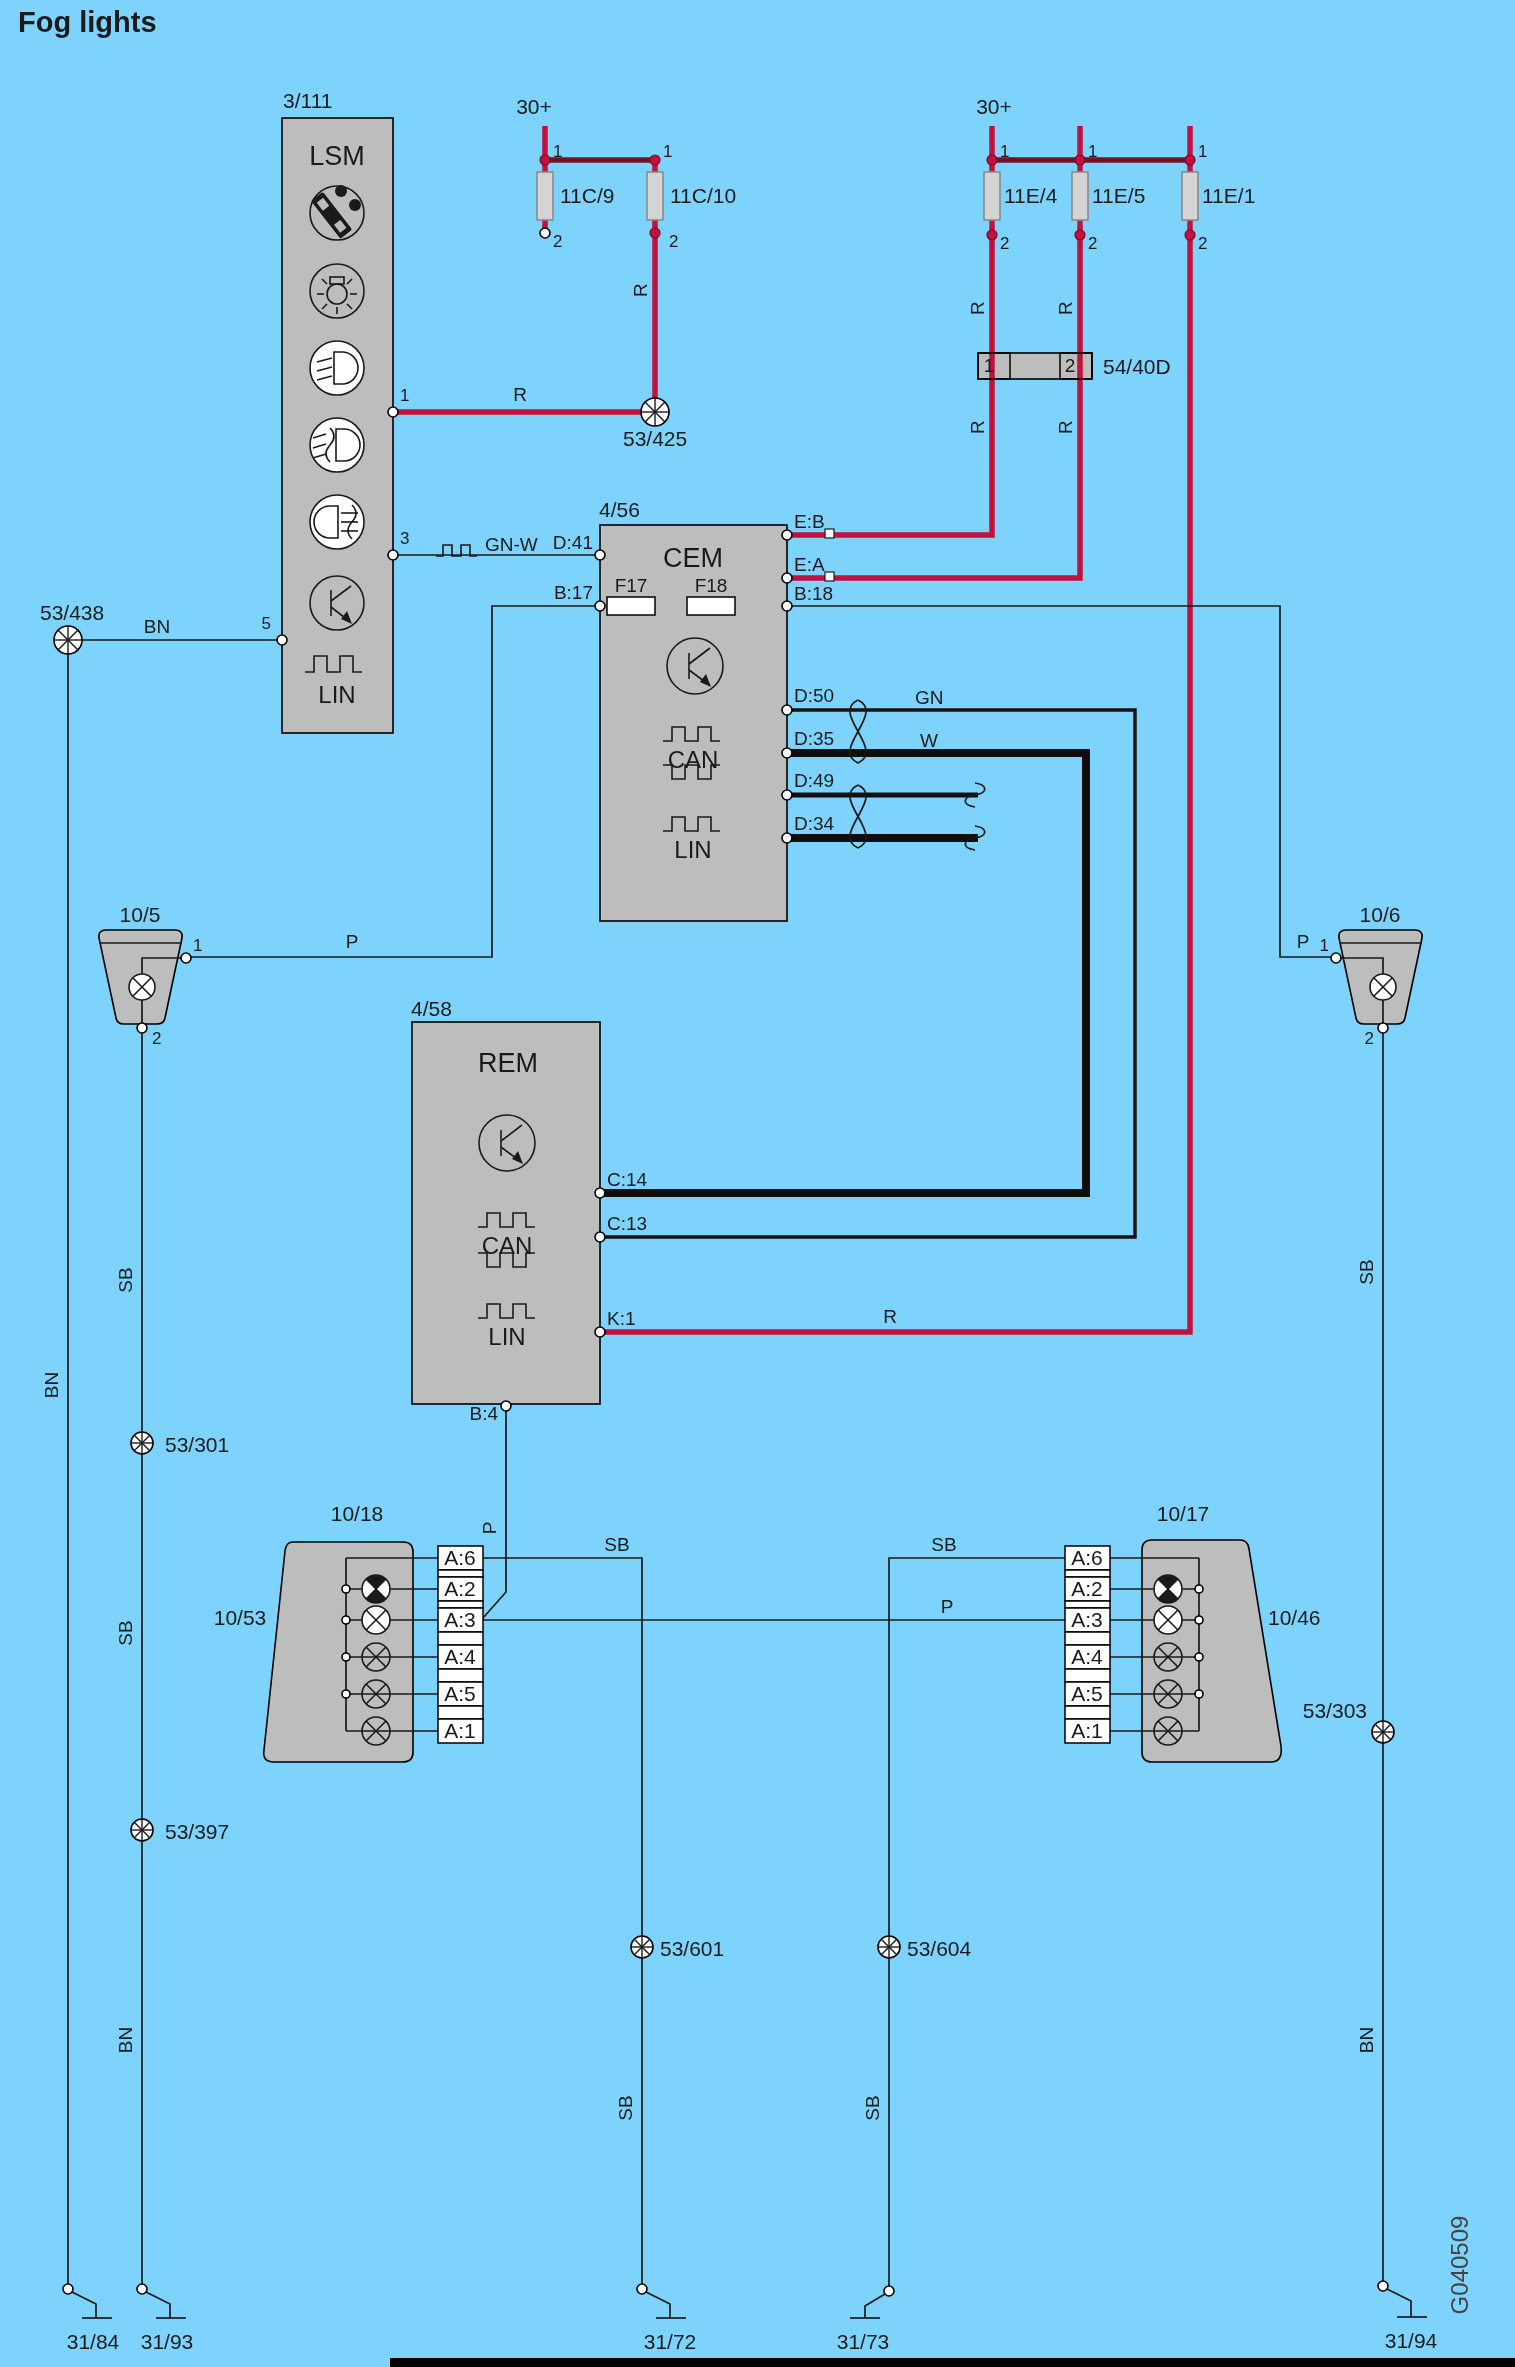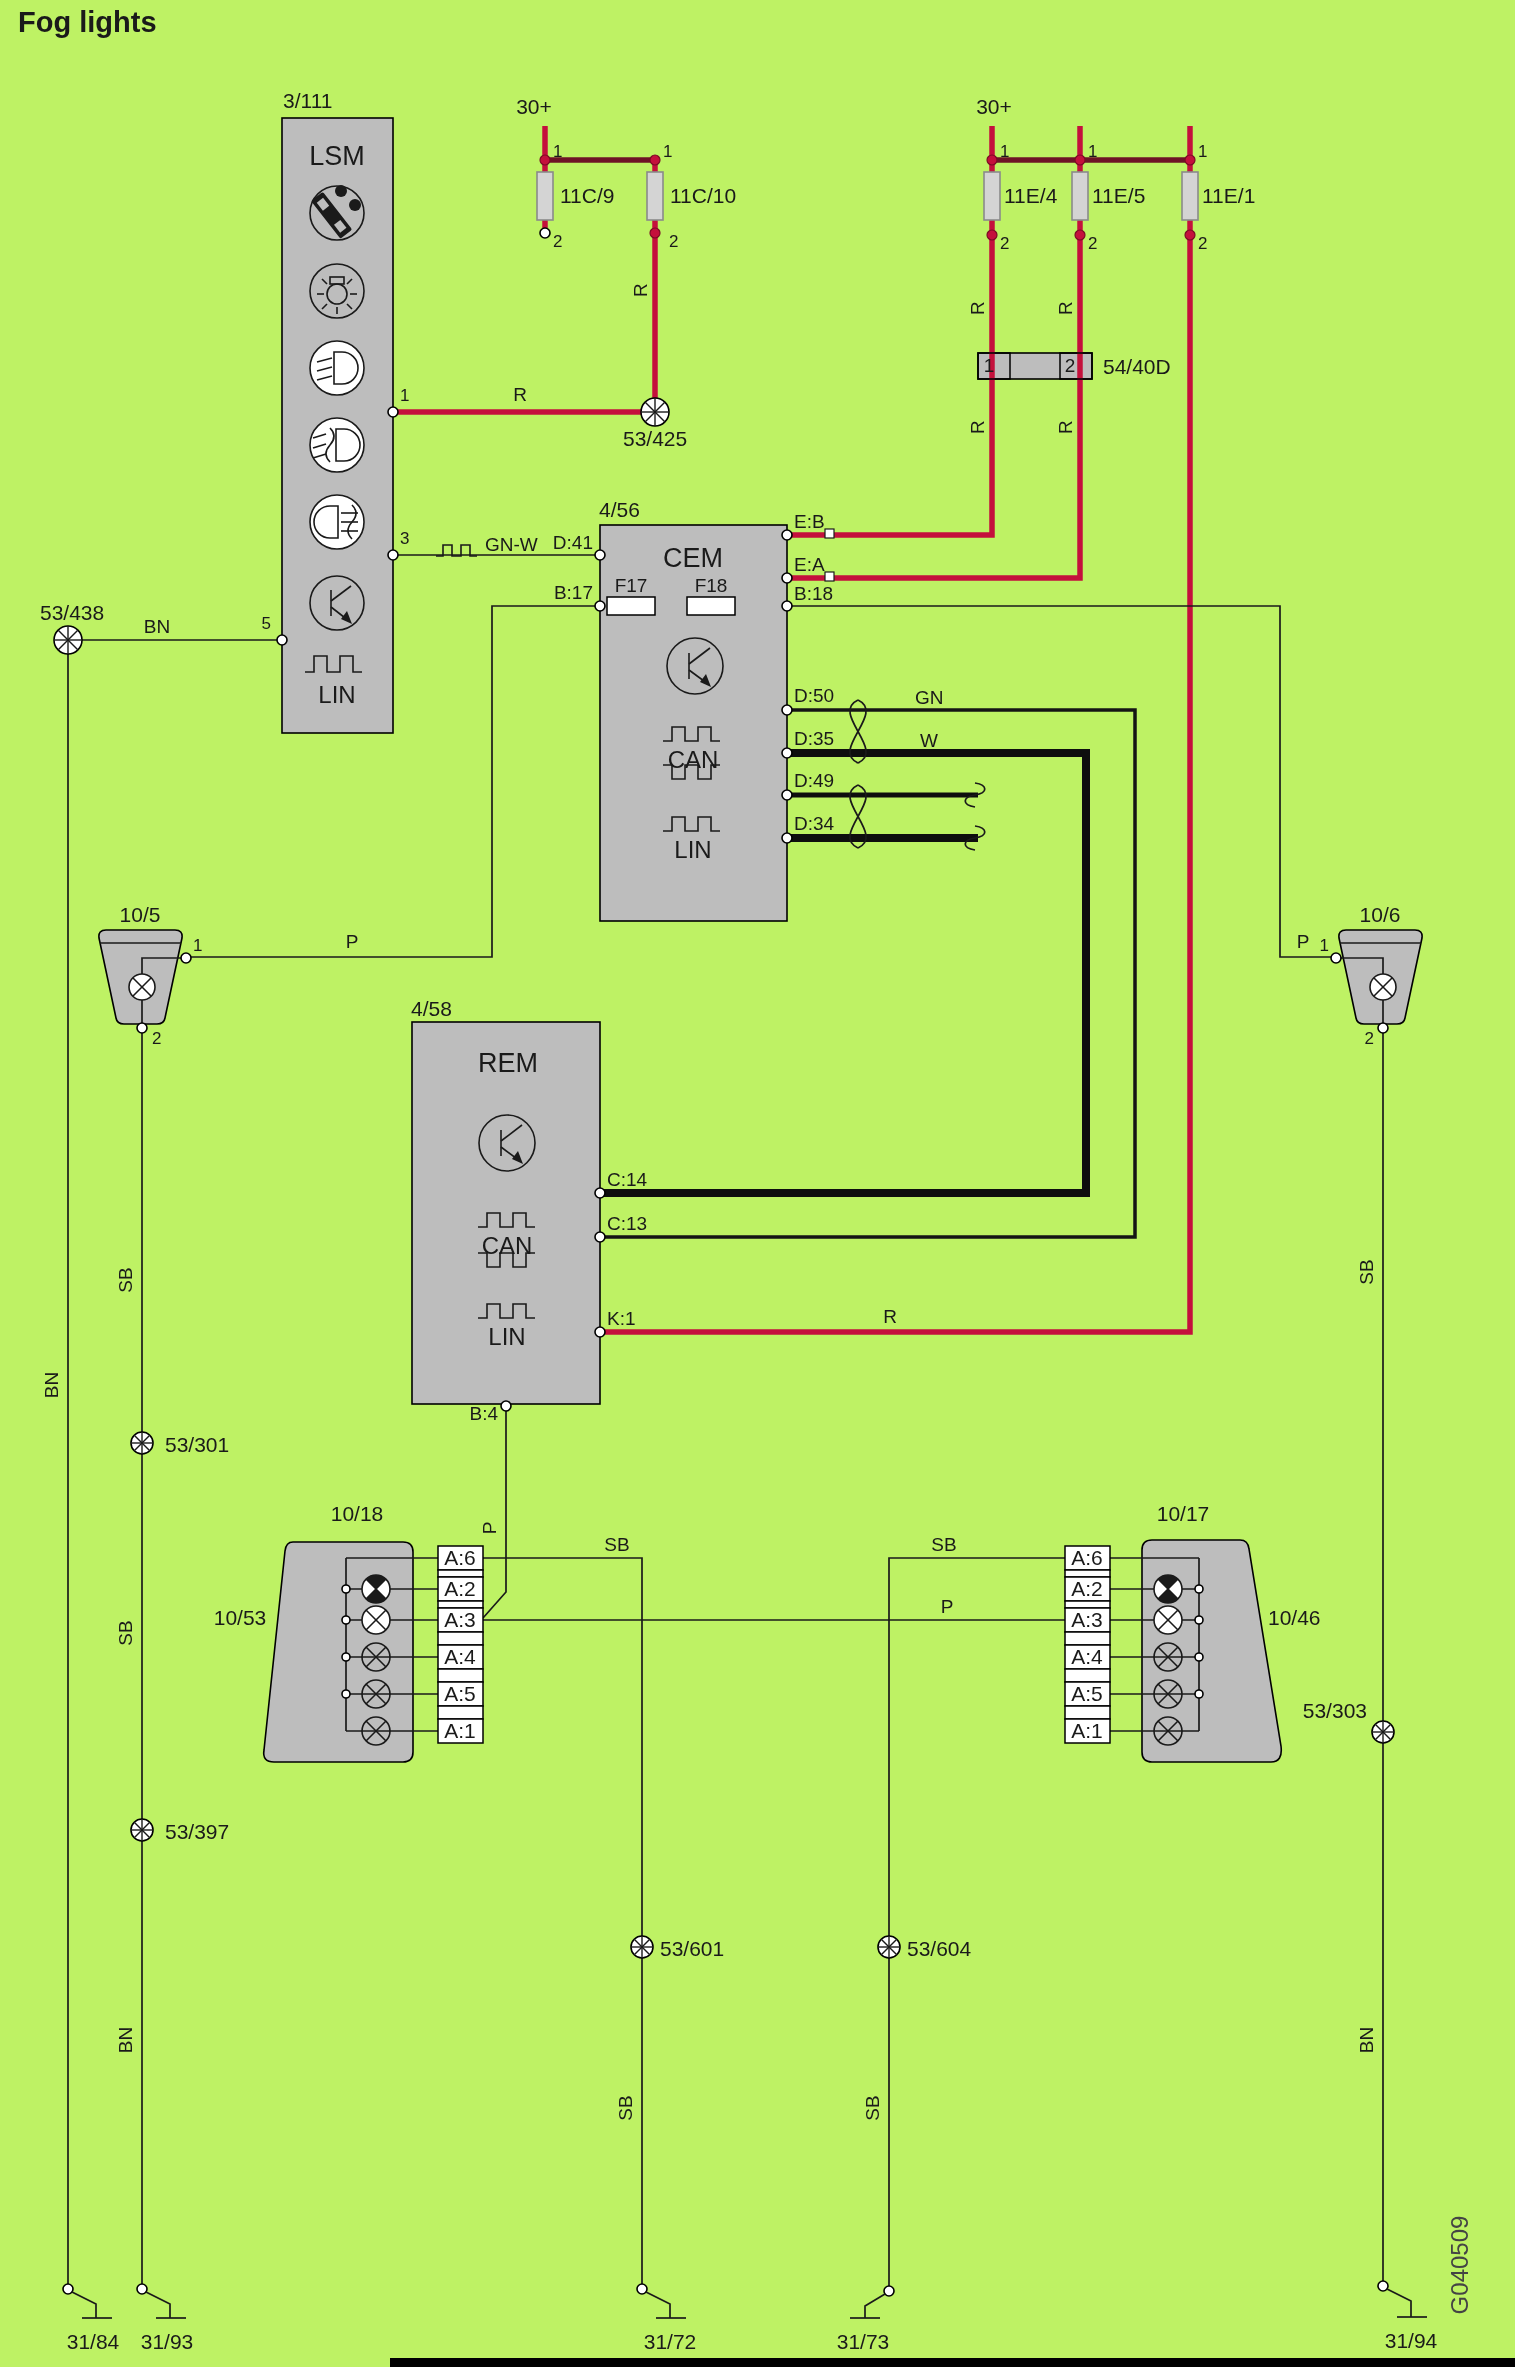--- a/index.html
+++ b/index.html
@@ -1,16 +1,16 @@
 <!DOCTYPE html>
 <html style="--wire-red: #C4103C; --wire-red-dark: #6E1426; --component-gray: #BDBDBD; --fuse-gray: #D4D4D4;"><head>
 <meta charset="utf-8">
 <style>
   html,body{margin:0;padding:0;background:#fff}
-  .stage{position:relative;width:1515px;height:2367px;background:#bef264;overflow:hidden}
+  .stage{position:relative;width:1515px;height:2367px;background:#7dd3fc;overflow:hidden}
   svg{display:block}
   text{font-family:"Liberation Sans",sans-serif;fill:#1a1a1a}
   .t17{font-size:17px}
   .t19{font-size:19px}
   .t21{font-size:21px}
   .t24{font-size:24px}
   .t27{font-size:27px}
   .title{font-size:29px;font-weight:bold}
   .mid{text-anchor:middle}
   .end{text-anchor:end}

